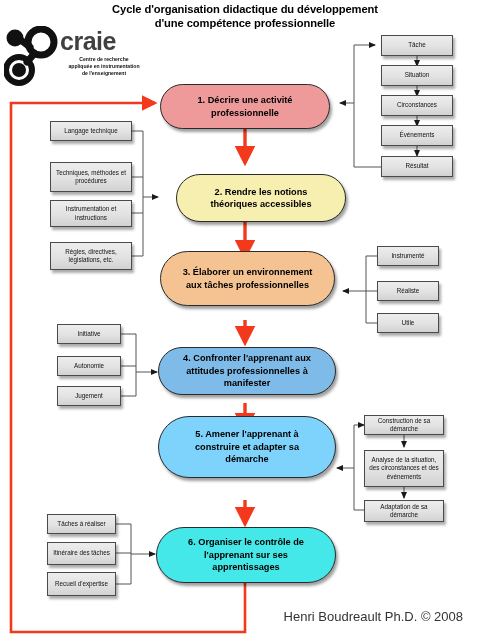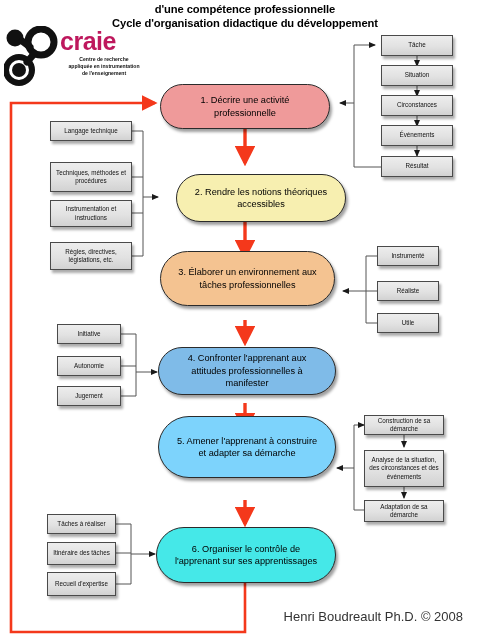--- a/index.html
+++ b/index.html
@@ -6,45 +6,45 @@
   body{width:483px;height:638px;position:relative;overflow:hidden;
        font-family:"Liberation Sans","DejaVu Sans",sans-serif;color:#000;}
   #canvas{position:absolute;left:0;top:0;width:483px;height:638px;}
   .svgl{position:absolute;left:0;top:0;width:483px;height:638px;pointer-events:none;}
 
   .title{position:absolute;left:60px;top:2px;width:370px;text-align:center;
          font-size:11.2px;font-weight:bold;line-height:14px;letter-spacing:-0.1px;}
 
   .logo{position:absolute;left:4px;top:26px;width:150px;height:62px;}
   .logo-text{position:absolute;left:60px;top:28px;font-size:25px;font-weight:bold;
-             letter-spacing:-0.5px;line-height:26px;color:#be185d;}
+             letter-spacing:-0.5px;line-height:26px;color:#404040;}
   .logo-sub{position:absolute;left:56px;top:56px;width:96px;text-align:center;
             font-size:5.1px;font-weight:bold;line-height:7px;color:#111;}
 
   .oval{position:absolute;border:1px solid #2b2b2b;border-radius:999px;
         display:flex;align-items:center;justify-content:center;text-align:center;
-        font-size:9.2px;font-weight:normal;line-height:12.4px;
+        font-size:9.2px;font-weight:bold;line-height:12.4px;
         box-shadow:2px 3px 3px rgba(0,0,0,0.38);box-sizing:border-box;padding:0 14px;}
 
   .gbox{position:absolute;box-sizing:border-box;border:1px solid #4a4a4a;
         background:linear-gradient(180deg,#ededed 0%,#e2e2e2 55%,#d2d2d2 100%);
         display:flex;align-items:center;justify-content:center;text-align:center;
         font-size:6.3px;line-height:8.2px;color:#111;
         box-shadow:2px 2.5px 2.5px rgba(0,0,0,0.33);padding:0 3px;}
 
   .credit{position:absolute;right:20px;top:609px;font-size:13px;color:#333;}
 </style>
 </head>
 <body>
 
 <div id="canvas">
 
   <div class="title">
+    <div>Cycle d'organisation didactique du développement</div>
     <div>d'une compétence professionnelle</div>
-    <div>Cycle d'organisation didactique du développement</div>
   </div>
 
   <svg class="logo" viewBox="0 0 150 62">
     <circle cx="11" cy="12" r="8.5" fill="#111"></circle>
     <circle cx="37" cy="16" r="13" fill="none" stroke="#111" stroke-width="7"></circle>
     <path d="M18 15 L26 21" stroke="#111" stroke-width="7" stroke-linecap="round"></path>
     <path d="M30 28 L23 36" stroke="#111" stroke-width="7" stroke-linecap="round"></path>
     <circle cx="15" cy="44" r="13" fill="none" stroke="#111" stroke-width="6"></circle>
     <circle cx="15" cy="44" r="7" fill="#111"></circle>
   </svg>

